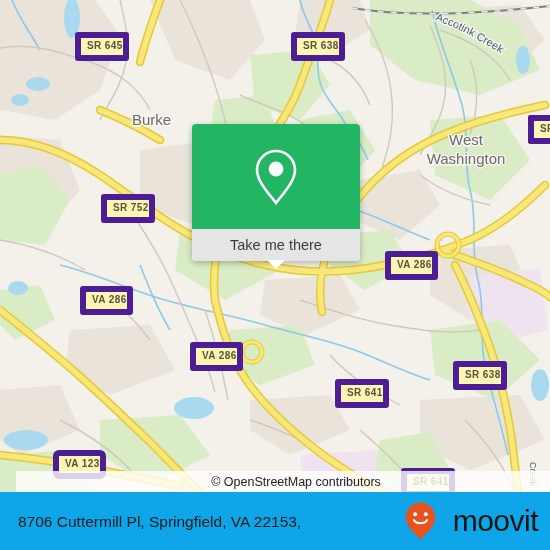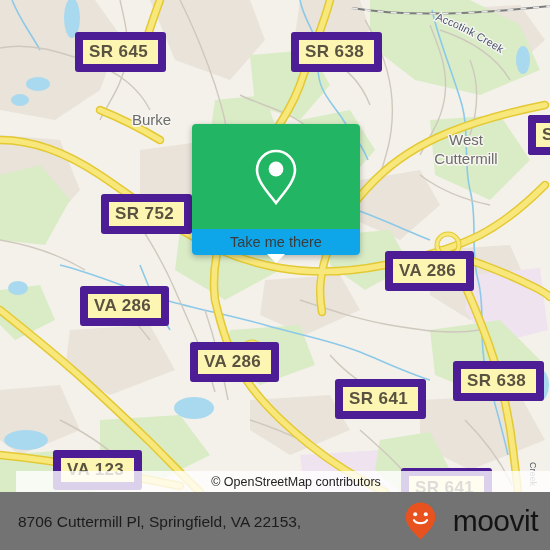--- a/index.html
+++ b/index.html
@@ -12,28 +12,28 @@
   #map-root{position:absolute;inset:0;overflow:hidden;}
 
   
   .map-canvas{position:absolute;left:0;top:0;width:550px;height:492px;background:#f4f1ea;}
   .map-svg{position:absolute;left:0;top:0;}
 
   
   .shield{
     position:absolute;
     background:#fdf6b2;
-    border:8px solid #4c1d95;
+    border:6px solid #4c1d95;
     border-radius:3px;
     color:#5a5240;
-    font-size:17px;
+    font-size:10px;
     font-weight:bold;
     letter-spacing:.4px;
     line-height:1;
-    padding:3px 10px 4px 6px;
+    padding:3px 0 4px 6px;
     white-space:nowrap;
     box-sizing:border-box;
   }
   .shield.partial{border-right:none;border-radius:3px 0 0 3px;}
 
   
   .place-label{
     position:absolute;
     color:#6b6b6b;
     font-size:15px;
@@ -62,22 +62,22 @@
     background:#ffffff;
     overflow:visible;
   }
   .popup-head{
     height:105px;
     background:#22b563;
     border-radius:4px 4px 0 0;
     display:flex;align-items:center;justify-content:center;
   }
   .popup-foot{
-    height:26px;
-    background:#0ea5e9;
+    height:32px;
+    background:#e5e5e5;
     border-radius:0 0 4px 4px;
     display:flex;align-items:center;justify-content:center;
     position:relative;
   }
   .popup-foot-label{
     color:#3c3c3c;
     font-size:14.5px;
   }
   .popup-tail{
     position:absolute;
@@ -101,21 +101,21 @@
     padding-left:10px;
     box-sizing:border-box;
     justify-content:center;
   }
 
   
   .footer{
     position:absolute;
     left:0;top:492px;
     width:550px;height:58px;
-    background:#737373;
+    background:#0ea5e9;
     display:flex;align-items:center;justify-content:space-between;
     box-sizing:border-box;
     padding:0 12px 0 18px;
   }
   .footer-text{
     color:#1c1c1c;
     font-size:15.5px;
     line-height:21px;
     max-width:360px;
   }
@@ -261,21 +261,21 @@
       <g fill="none" stroke="#f8e77b" stroke-width="3">
         <circle cx="448" cy="245" r="11"></circle>
         <circle cx="252" cy="352" r="10"></circle>
       </g>
     </svg>
 
     <div class="place-label" style="left:92px;top:111px;">Burke</div>
 
     <div class="place-label two-line" style="left:377px;top:130px;width:98px;">
       <span>West</span><br>
-      <span>Cuttermill</span>
+      <span>Washington</span>
     </div>
 
     <svg style="position:absolute;left:430px;top:8px;" width="120" height="70">
       <defs>
         <path id="creekpath" d="M5,12 C35,22 62,40 98,62"></path>
       </defs>
       <text font-family="Liberation Sans, sans-serif" font-size="11" fill="#47566e" stroke="#f7f5f0" stroke-width="2.6" paint-order="stroke">
         <textPath href="#creekpath" startOffset="0">Accotink Creek</textPath>
       </text>
     </svg>
@@ -284,21 +284,21 @@
 
     <div class="shield" style="left:75px;top:32px;">SR 645</div>
     <div class="shield" style="left:291px;top:32px;">SR 638</div>
     <div class="shield partial" style="left:528px;top:115px;">SR</div>
     <div class="shield" style="left:101px;top:194px;">SR 752</div>
     <div class="shield" style="left:385px;top:251px;">VA 286</div>
     <div class="shield" style="left:80px;top:286px;">VA 286</div>
     <div class="shield" style="left:190px;top:342px;">VA 286</div>
     <div class="shield" style="left:335px;top:379px;">SR 641</div>
     <div class="shield" style="left:453px;top:361px;">SR 638</div>
-    <div class="shield" style="left:53px;top:450px;">VA 123</div>
+    <div class="shield" style="left:53px;top:450px;border-radius:6px;">VA 123</div>
     <div class="shield" style="left:401px;top:468px;">SR 641</div>
 
     <div class="popup-card">
       <div class="popup-head">
         <svg width="46" height="58" viewBox="0 0 46 58">
           <path d="M23 3 C12.5 3 4 11.5 4 22 C4 33 15 44.5 23 55 C31 44.5 42 33 42 22 C42 11.5 33.5 3 23 3 Z" fill="none" stroke="#ffffff" stroke-width="2.6"></path>
           <circle cx="23" cy="21" r="7.4" fill="#ffffff"></circle>
         </svg>
       </div>
       <div class="popup-foot">

